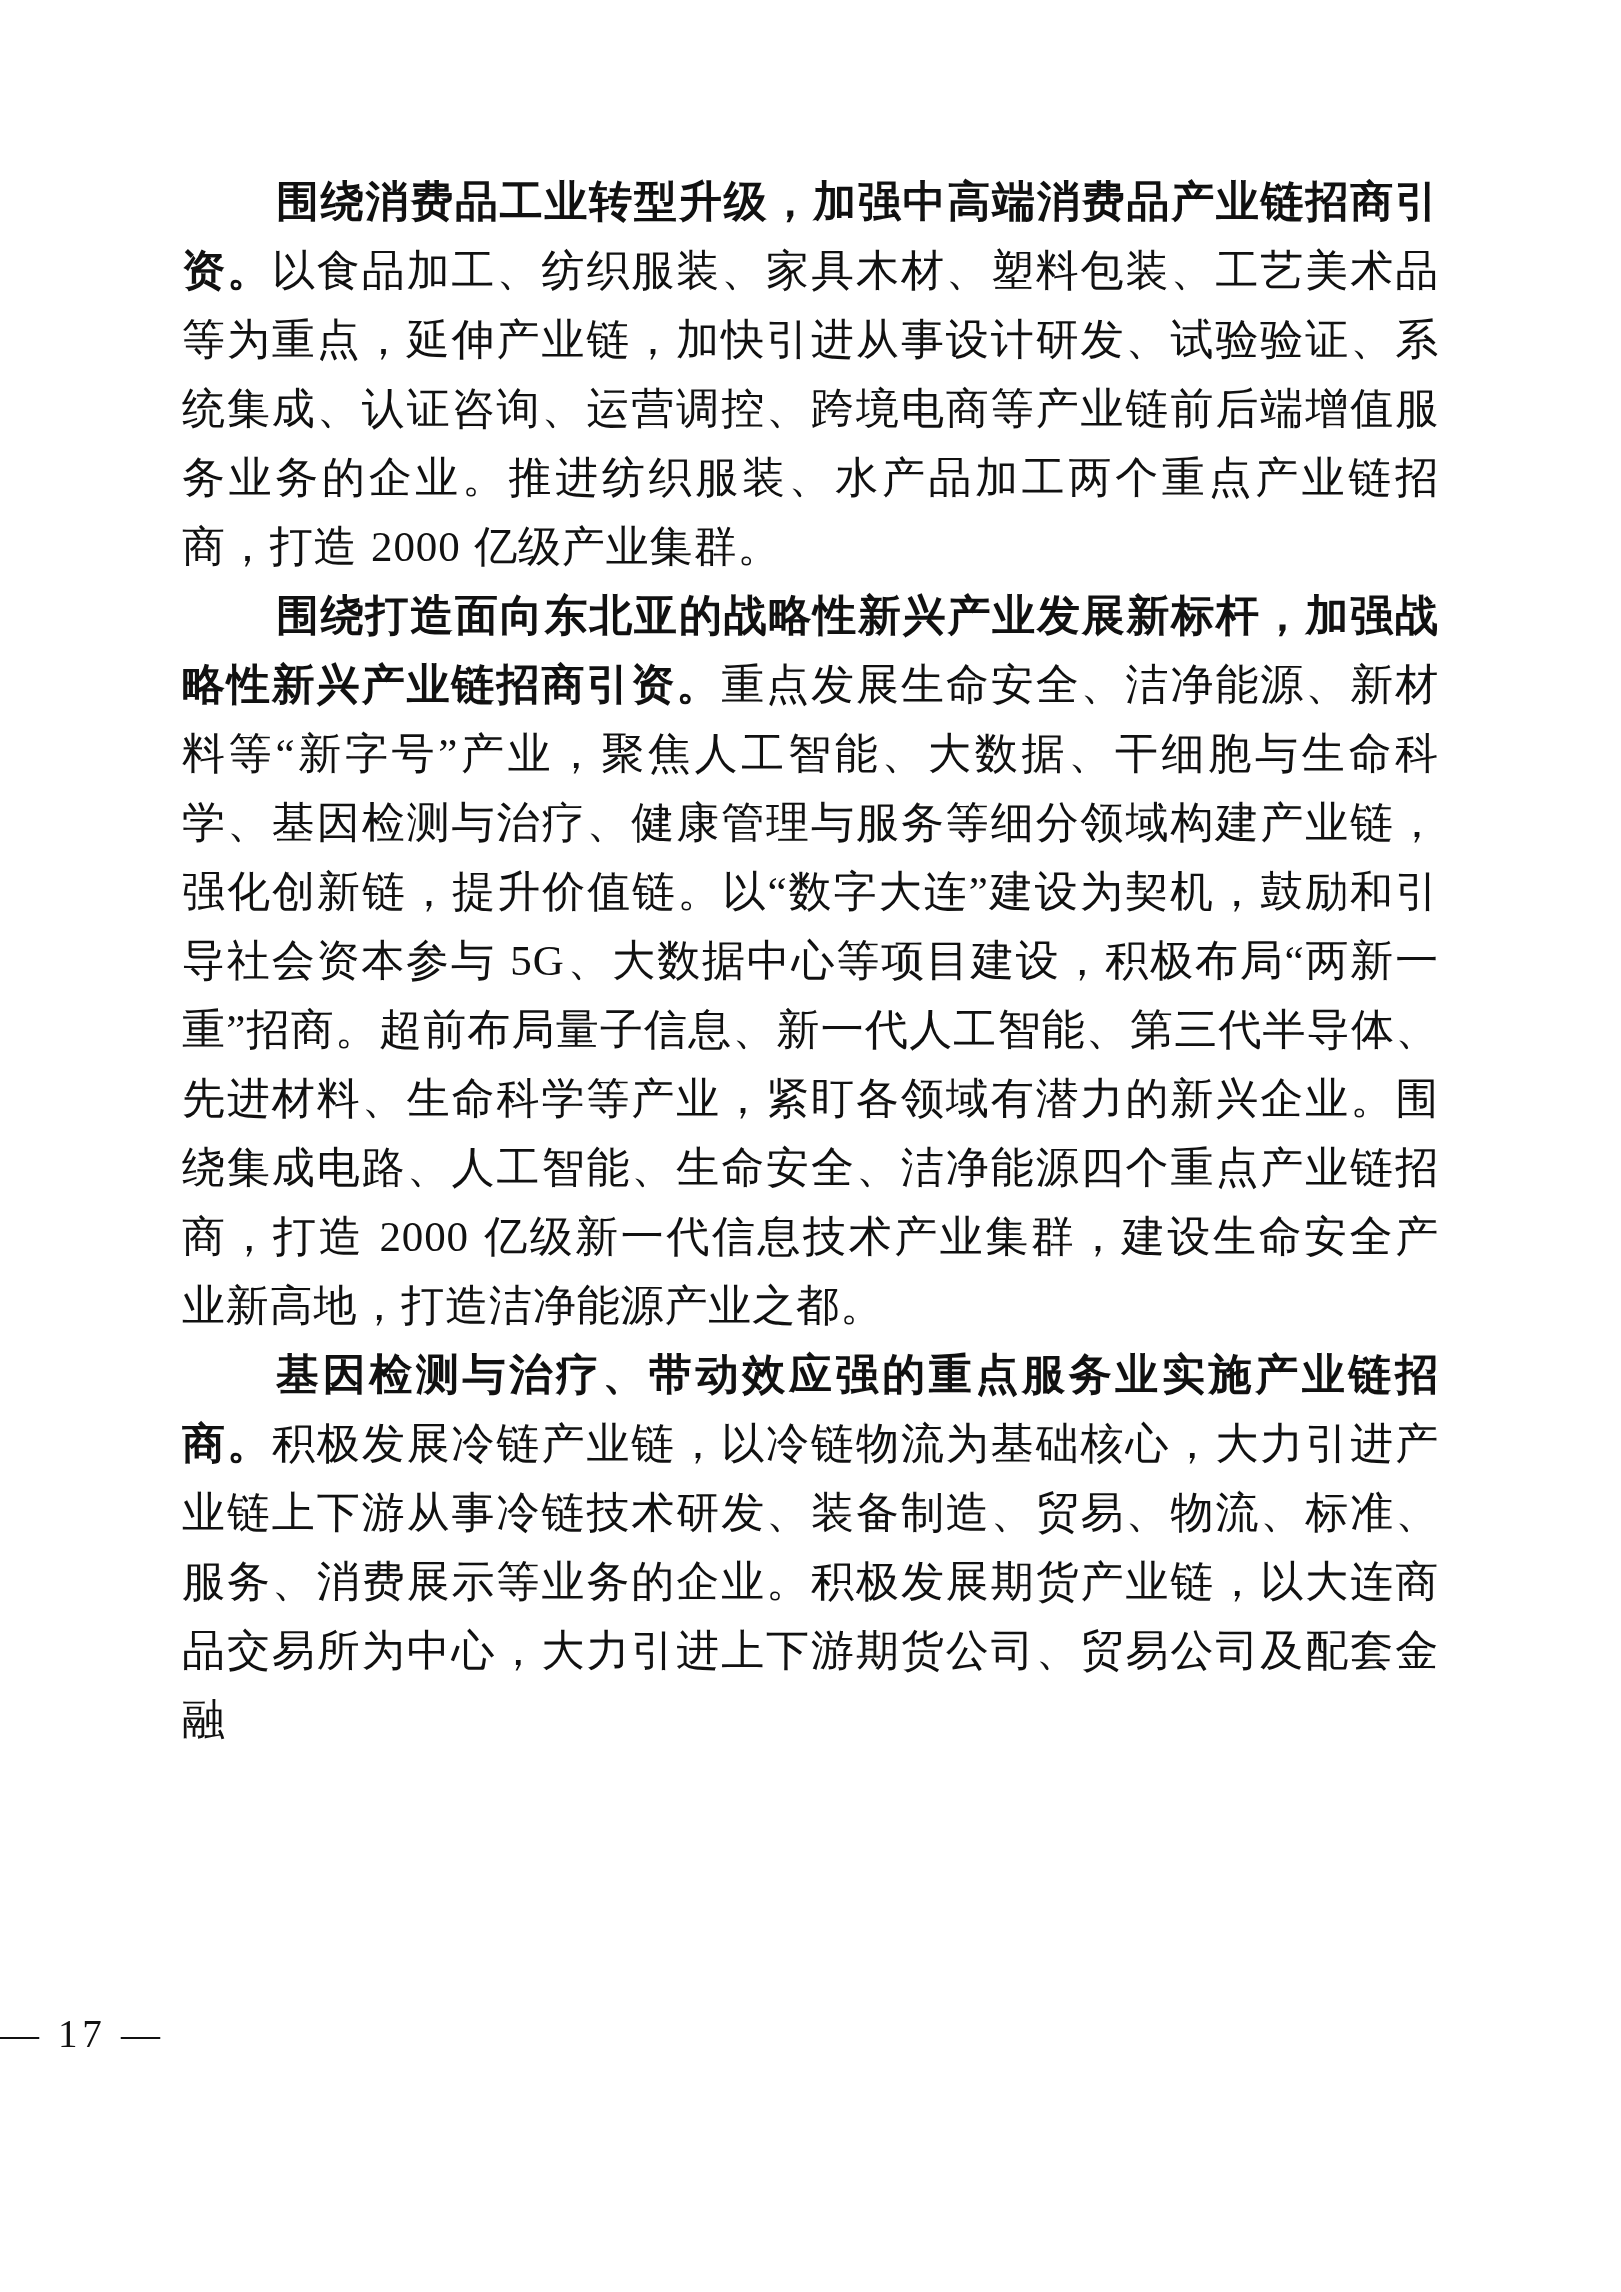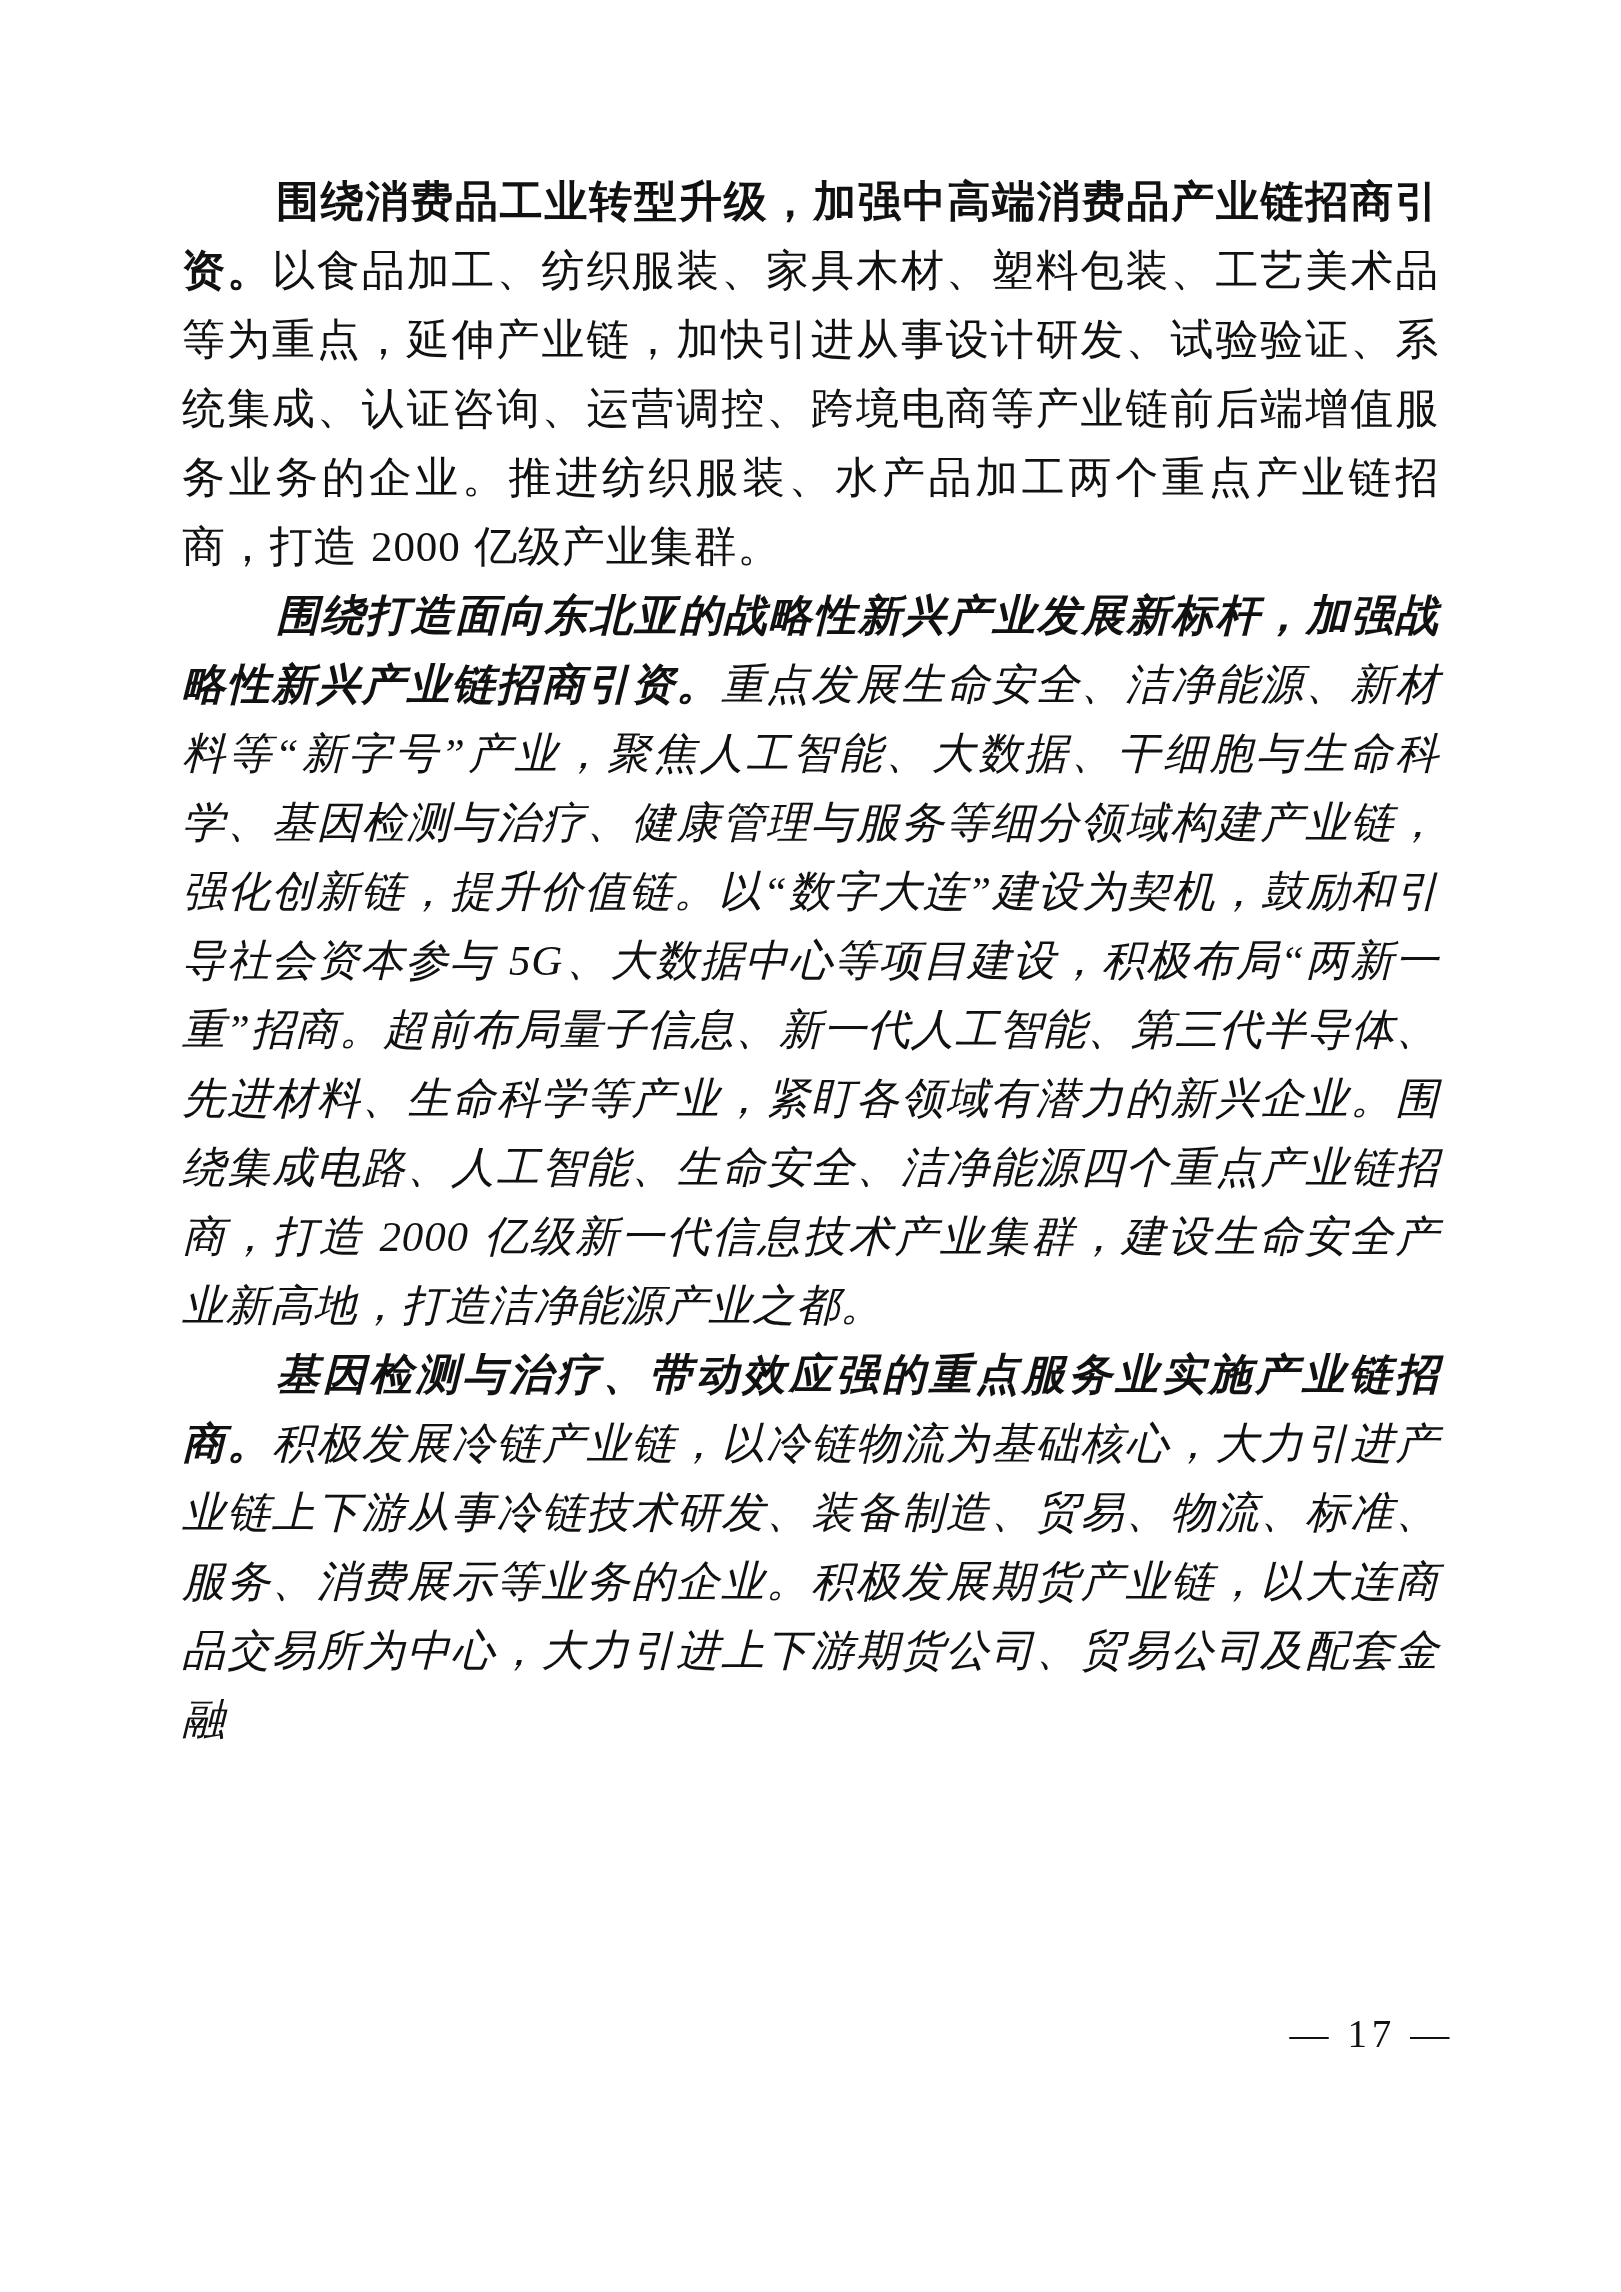--- a/index.html
+++ b/index.html
@@ -31,35 +31,33 @@
     letter-spacing: 0.02em;
     text-align: justify;
     text-align-last: left;
     text-justify: inter-ideograph;
     text-indent: 94px;
     color: #111111;
     font-weight: 400;
   }
   .para + .para {
     margin-top: 0px;
-    font-style: italic;
   }
   .lead {
     font-weight: 700;
   }
   .num {
     font-family: "Liberation Serif", "DejaVu Serif", serif;
     padding: 0 2px;
   }
   .page-number {
     position: absolute;
     left: 0;
     right: 188px;
     top: 2011px;
-    text-align: right;
     font-size: 39px;
     letter-spacing: 0.12em;
     color: #111111;
     font-family: "Liberation Serif", "DejaVu Serif", serif;
   }
 </style>
 </head>
 <body>
 
 <div class="page">

